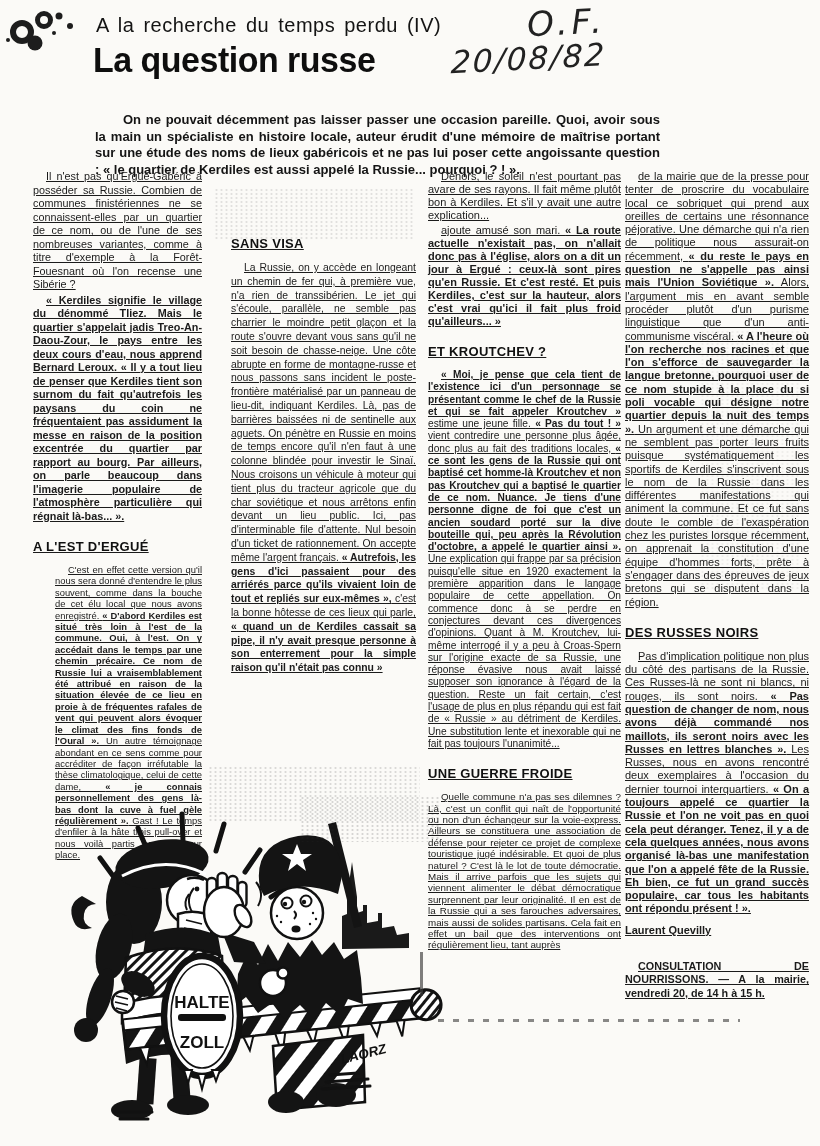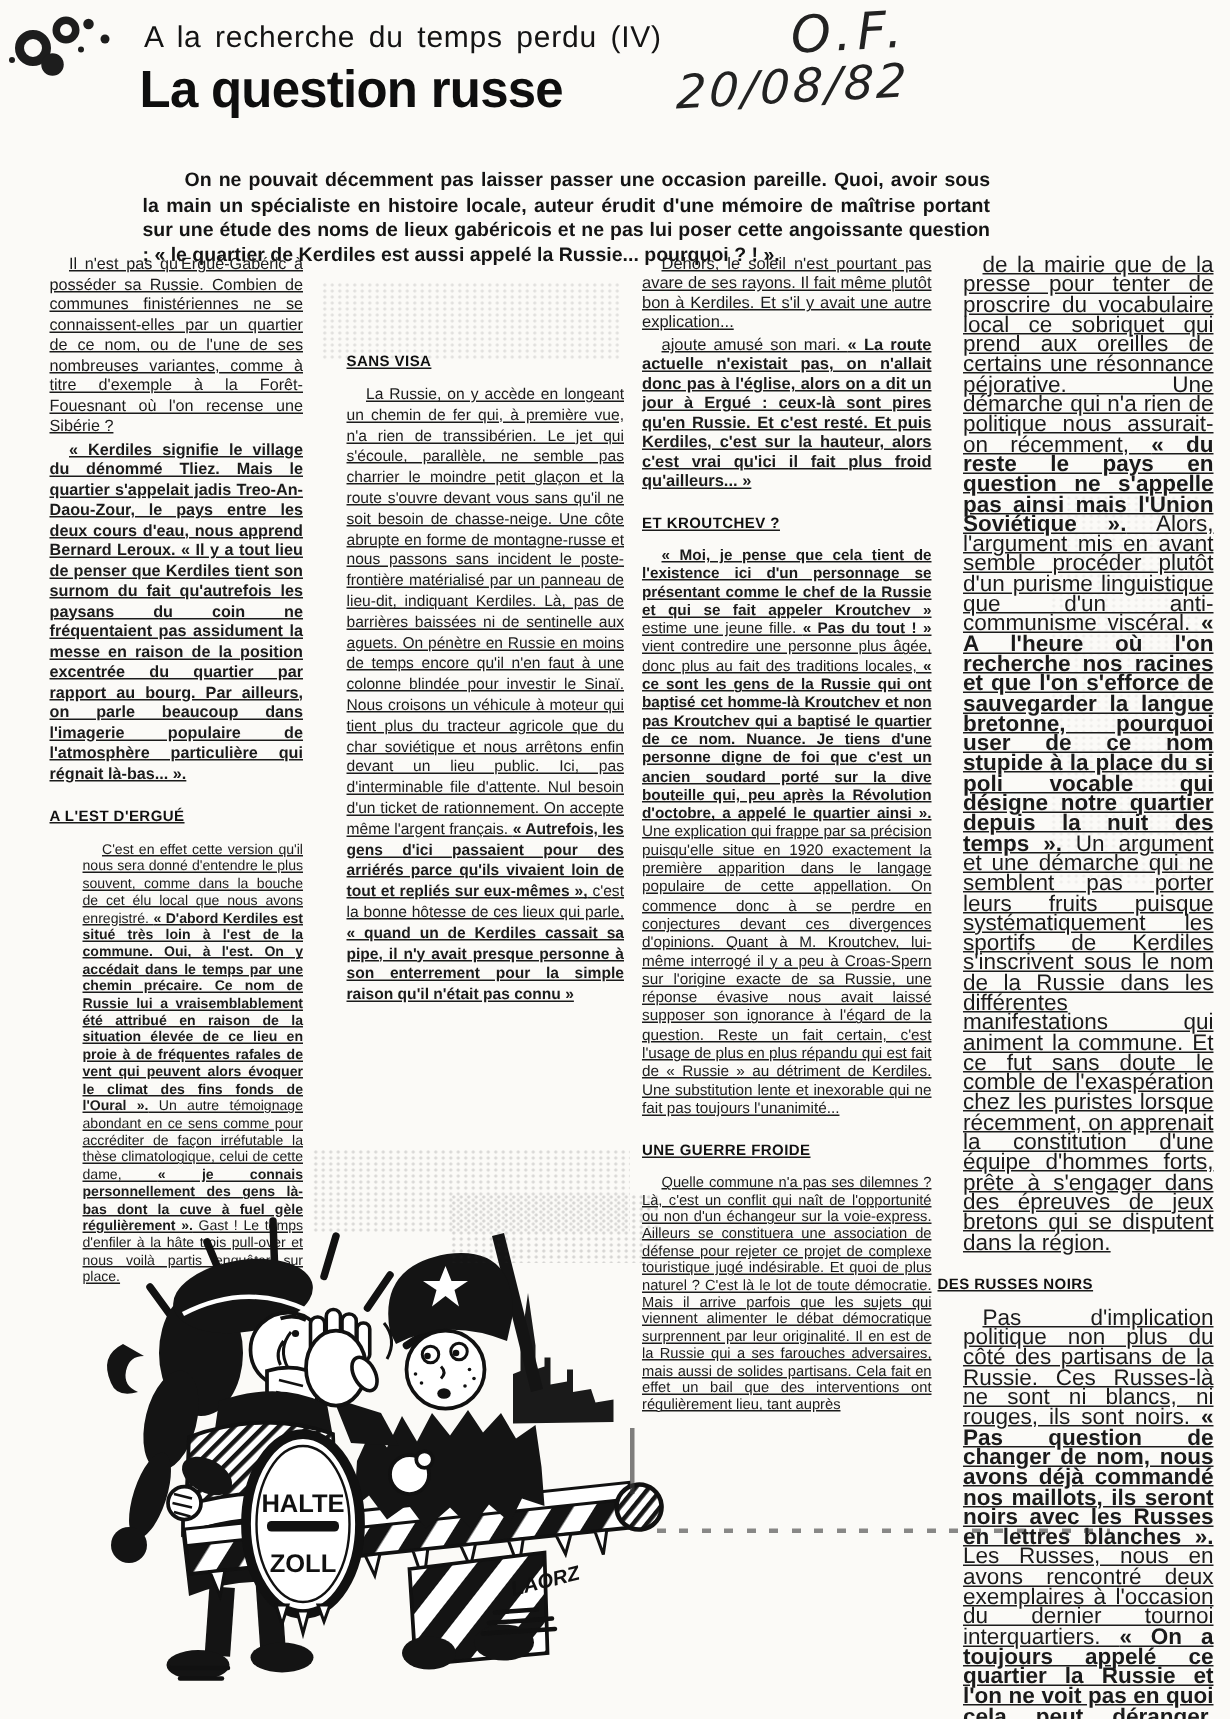--- a/index.html
+++ b/index.html
@@ -21,22 +21,22 @@
   .col3{left:428px;top:170px;width:193px;}
   .col4{left:625px;top:170px;width:184px;}
   .para{margin:0 0 2px 0;text-indent:13px;}
   .para b{font-weight:700;}
   .p-108{font-size:10.8px;line-height:13.5px;}
   .p-94{font-size:9.4px;line-height:11.4px;margin-left:22px;}
   .p-104{font-size:10.4px;line-height:13.8px;}
   .p-110{font-size:11px;line-height:13px;}
   .p-102{font-size:10.2px;line-height:12.3px;}
   .p-98{font-size:9.8px;line-height:11.4px;}
-  .p-c4{font-size:15px;line-height:13.3px;margin-left:17px;}
-  .sec-head{margin:16px 0 10px 0;font-size:10px;font-weight:700;letter-spacing:.3px;
+  .p-c4{font-size:11px;line-height:13.3px;}
+  .sec-head{margin:16px 0 10px 0;font-size:13px;font-weight:700;letter-spacing:.3px;
             text-align:left;color:#101010;}
   .sec-head.first{margin-top:0;}
   .byline{margin:8px 2px 0 0;font-weight:700;font-size:11px;}
   .notice{margin-top:24px;font-weight:700;font-size:10.8px;line-height:13.6px;text-indent:13px;}
   .cartoon{position:absolute;left:26px;top:792px;}
   .smudge{position:absolute;background-image:radial-gradient(circle,rgba(40,40,40,.35) .7px,rgba(0,0,0,0) 1.4px);
           background-size:5px 4px;opacity:.35;}
   .sm1{left:214px;top:188px;width:200px;height:52px;}
   .sm2{left:208px;top:766px;width:212px;height:56px;opacity:.45;}
   .sm3{left:300px;top:796px;width:140px;height:46px;opacity:.5;}

